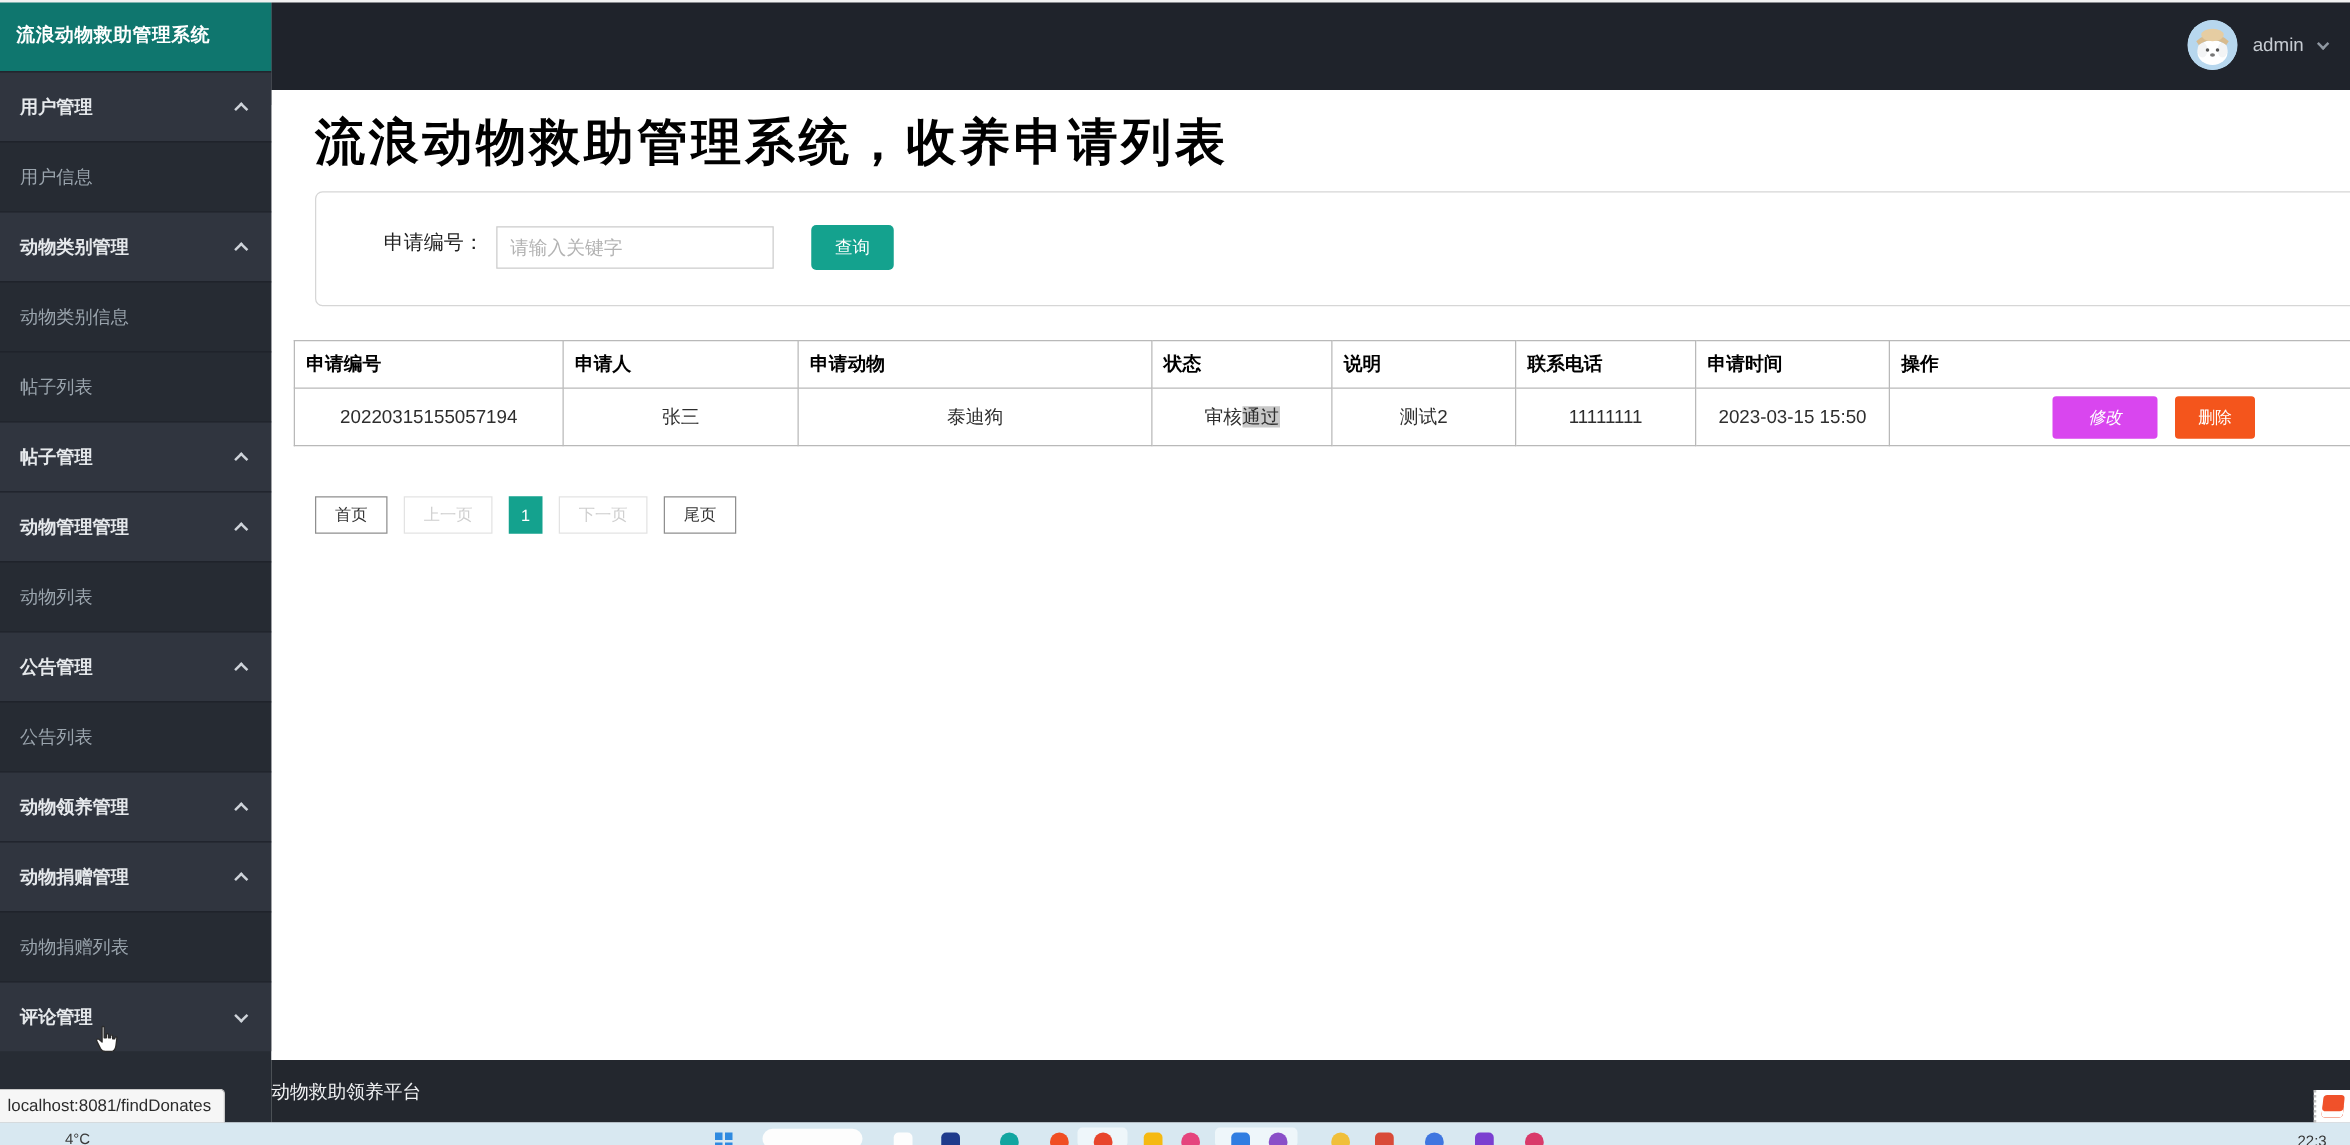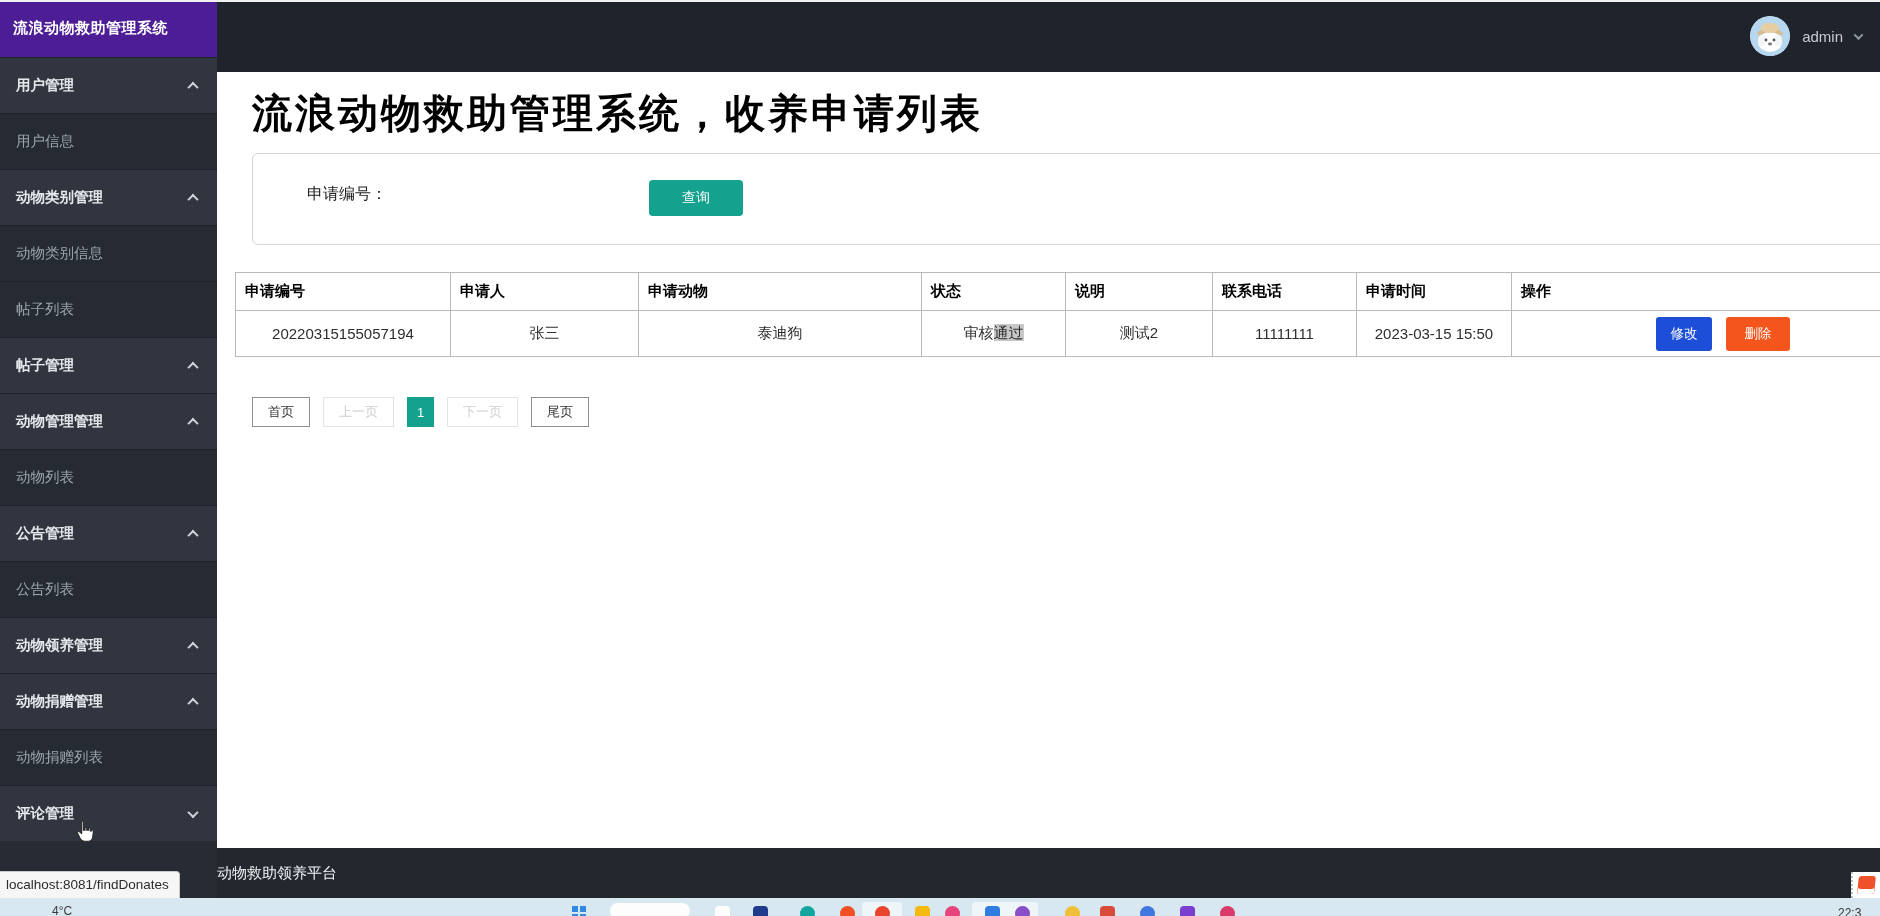--- a/index.html
+++ b/index.html
@@ -13,48 +13,48 @@
   .user-box { position:absolute; right:18px; top:16px; height:40px; display:flex; align-items:center; gap:12px; }
   .avatar { width:40px; height:40px; border-radius:50%; overflow:hidden; background:#b7d7ee; }
   .username { color:#c7ccd3; font-size:15px; }
   .chev { display:inline-block; width:8px; height:8px; border-left:2px solid #cfd4da; border-top:2px solid #cfd4da; }
   .chev.up { transform:rotate(45deg) translate(1px,1px); }
   .chev.down { transform:rotate(225deg) translate(1px,1px); }
   .user-box .chev { border-color:#8f97a1; width:7px; height:7px; }
 
   
   .sidebar { position:absolute; left:0; top:0; width:217px; height:898px; background:#272c34; z-index:5; }
-  .sb-title { height:57px; background:#4c1d95; color:#ffffff; font-size:15px; font-weight:bold;
+  .sb-title { height:57px; background:#0f766e; color:#ffffff; font-size:15px; font-weight:bold;
     display:flex; align-items:center; padding-left:13px; letter-spacing:.5px; }
   .nav-row { height:56px; display:flex; align-items:center; justify-content:space-between;
     padding:0 20px 0 16px; border-top:1px solid #1e222a; cursor:pointer; }
   .nav-row.group { background:#30353f; color:#e6e9ec; font-size:14.5px; font-weight:bold; }
   .nav-row.sub { background:#262b33; color:#9aa4ad; font-size:14.5px; }
   .nav-row.active { background:#0ca492; color:#ffffff; }
 
   
   .main { position:absolute; left:217px; top:72px; width:1663px; height:776px; background:#fff;padding-left:38px; }
   .page-title { position:absolute; left:35px; top:14px; font-size:40px; font-weight:bold; color:#000;
     letter-spacing:3px; font-family:"DejaVu Serif","Liberation Serif",serif; }
   .search-panel { position:absolute; left:35px; top:81px; width:1700px; height:92px;
     border:1px solid #d6d6d6; border-radius:6px; background:#fff; }
   .search-label { position:absolute; left:54px; top:30px; font-size:16px; color:#222; }
   .search-input { position:absolute; left:144px; top:27px; width:222px; height:34px; border:1px solid #ccc;
     padding:0 10px; font-size:15px; color:#333; outline:none; }
   .search-input::placeholder { color:#b3b3b3; }
-  .search-btn { position:absolute; left:396px; top:26px; width:94px; height:36px; background:#14a28e;
+  .search-btn { position:absolute; left:396px; top:26px; width:66px; height:36px; background:#14a28e;
     color:#fff; border:none; border-radius:4px; font-size:14px; cursor:pointer; }
 
   table.data { position:absolute; left:18px; top:200px; width:1700px; border-collapse:collapse; table-layout:fixed; }
   table.data th, table.data td { border:1px solid #b9b9b9; }
   table.data th { height:38px; text-align:left; padding-left:9px; font-size:15px; color:#000; font-weight:bold; background:#fff; }
   table.data td { height:46px; text-align:center; font-size:15px; color:#2e2e2e; }
   .sel { background:#c8c8c8; }
   .op-cell { display:flex; align-items:center; justify-content:center; gap:14px; }
-  .btn-edit { width:56px; height:34px; background:#1d4ed8; color:#fff; border:none; border-radius:3px; font-size:13.5px; cursor:pointer; }
+  .btn-edit { width:84px; height:34px; background:#d946ef; color:#fff; border:none; border-radius:3px; font-size:13.5px; cursor:pointer;font-style:italic; }
   .btn-del { width:64px; height:34px; background:#f4551c; color:#fff; border:none; border-radius:3px; font-size:13.5px; cursor:pointer; }
 
   .pager { position:absolute; left:35px; top:325px; display:flex; align-items:center; }
   .pg { height:30px; padding:0 15px; background:#fff; border:1px solid #8f8f8f; color:#333; font-size:13px;
     margin-right:13px; cursor:pointer; display:flex; align-items:center; }
   .pg.disabled { border-color:#e3e3e3; color:#cfcfcf; cursor:default; }
   .pg.current { width:27px; padding:0; justify-content:center; background:#14a28e; border:none; color:#fff; }
 
   
   .footer { position:absolute; left:217px; top:848px; width:1663px; height:50px; background:#23272e;
@@ -160,20 +160,21 @@
       <span>评论管理</span>
         <span class="chev down"></span>
     </div>
   </div>
 
   <div class="main">
     <div class="page-title">流浪动物救助管理系统，收养申请列表</div>
 
     <div class="search-panel">
       <span class="search-label">申请编号：</span>
+      <input class="search-input" type="text" placeholder="请输入关键字" style="">
       <button class="search-btn">查询</button>
     </div>
 
     <table class="data">
       <colgroup>
         <col style="width:215px">
           <col style="width:188px">
           <col style="width:283px">
           <col style="width:144px">
         <col style="width:147px">

